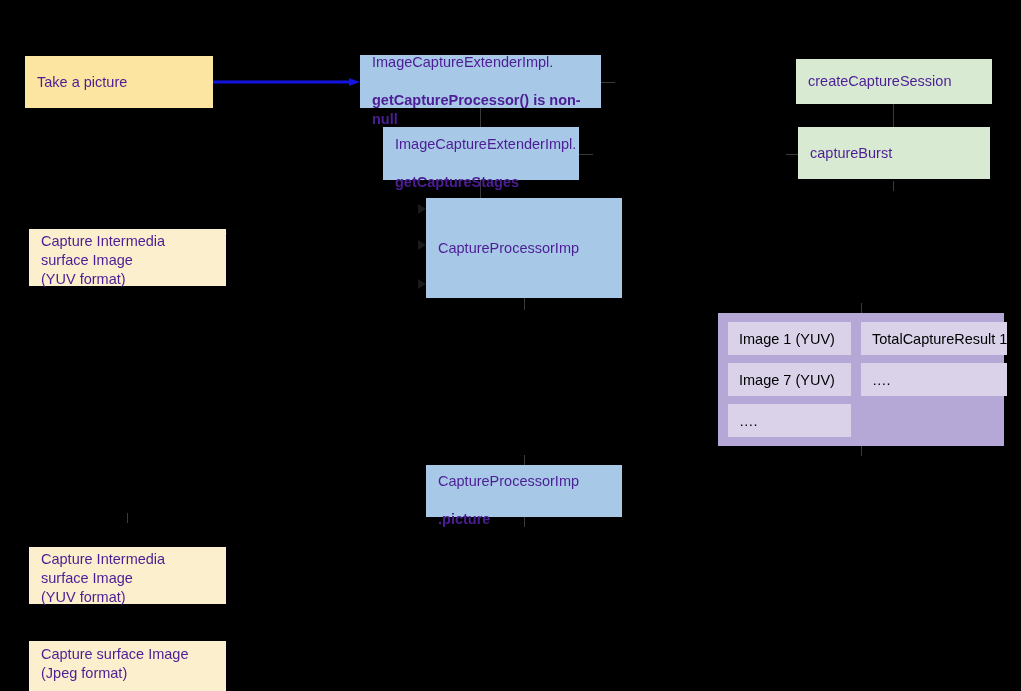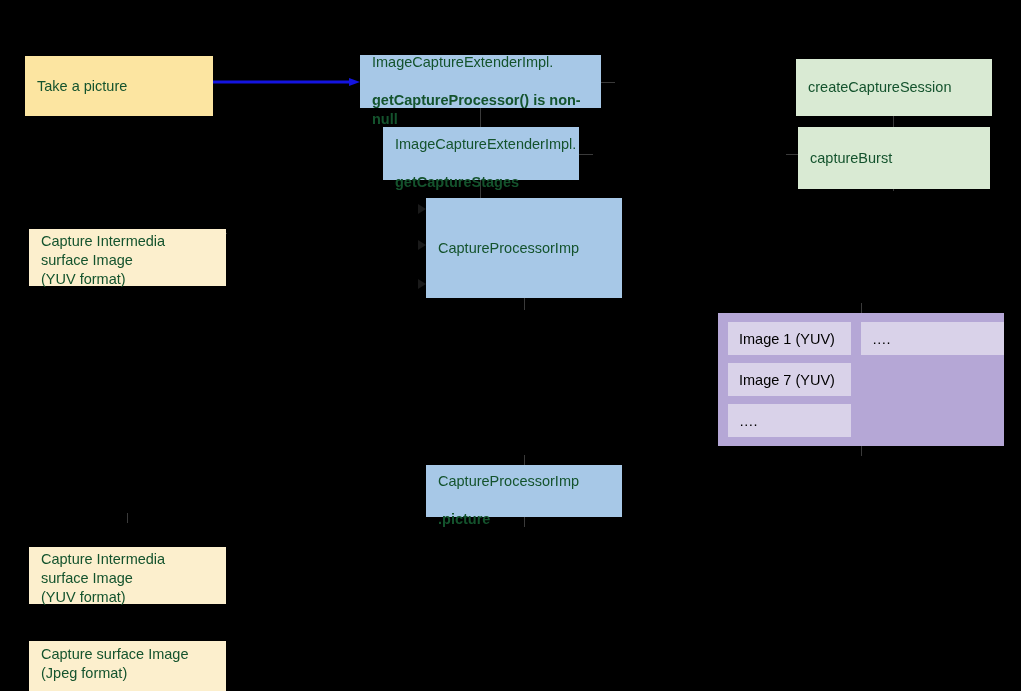--- a/index.html
+++ b/index.html
@@ -19,55 +19,55 @@
     left: 0; top: 0;
     width: 1021px;
     height: 691px;
     background: #000000;
   }
   .node {
     position: absolute;
     box-sizing: border-box;
     display: flex;
     align-items: center;
-    color: #14532d;
+    color: #4c1d95;
     font-size: 14.5px;
     line-height: 19px;
     white-space: pre-line;
     padding: 16px 12px;
   }
   .node .txt {
     display: block;
   }
   .yellow-strong { background: #FCE5A1; }
   .yellow-light  { background: #FCEFCD; margin-top: 24px; }
   .blue          { background: #A7C8E7; }
   .green         { background: #D9EAD3; }
 
   
   #take-picture {
-    left: 25px; top: 56px; width: 188px; height: 60px;
+    left: 25px; top: 56px; width: 188px; height: 52px;
   }
   #get-capture-processor {
     left: 360px; top: 55px; width: 241px; height: 53px;
   }
   #get-capture-stages {
     left: 383px; top: 127px; width: 196px; height: 53px;
   }
   #capture-processor-imp {
     left: 426px; top: 198px; width: 196px; height: 100px;
   }
   #capture-processor-process {
     left: 426px; top: 465px; width: 196px; height: 52px;
   }
   #create-capture-session {
-    left: 796px; top: 59px; width: 196px; height: 57px;
+    left: 796px; top: 59px; width: 196px; height: 45px;
   }
   #capture-burst {
-    left: 798px; top: 127px; width: 192px; height: 62px;
+    left: 798px; top: 127px; width: 192px; height: 52px;
   }
   #capture-intermedia-1 {
     left: 29px; top: 205px; width: 197px; height: 57px;
     align-items: flex-start;
     padding-top: 3px;
   }
   #capture-intermedia-2 {
     left: 29px; top: 523px; width: 197px; height: 57px;
     align-items: flex-start;
     padding-top: 3px;
@@ -219,17 +219,18 @@
 (Jpeg format)</span>
   </div>
 
   <div id="results-table">
     <div class="results-col col-left">
       <div class="result-cell">Image 1 (YUV)</div>
       <div class="result-cell">Image 7 (YUV)</div>
       <div class="result-cell">….</div>
     </div>
     <div class="results-col col-right">
+      <div class="result-cell">TotalCaptureResult 1</div>
       <div class="result-cell">….</div>
     </div>
   </div>
 
 </div>
 
 </body></html>

